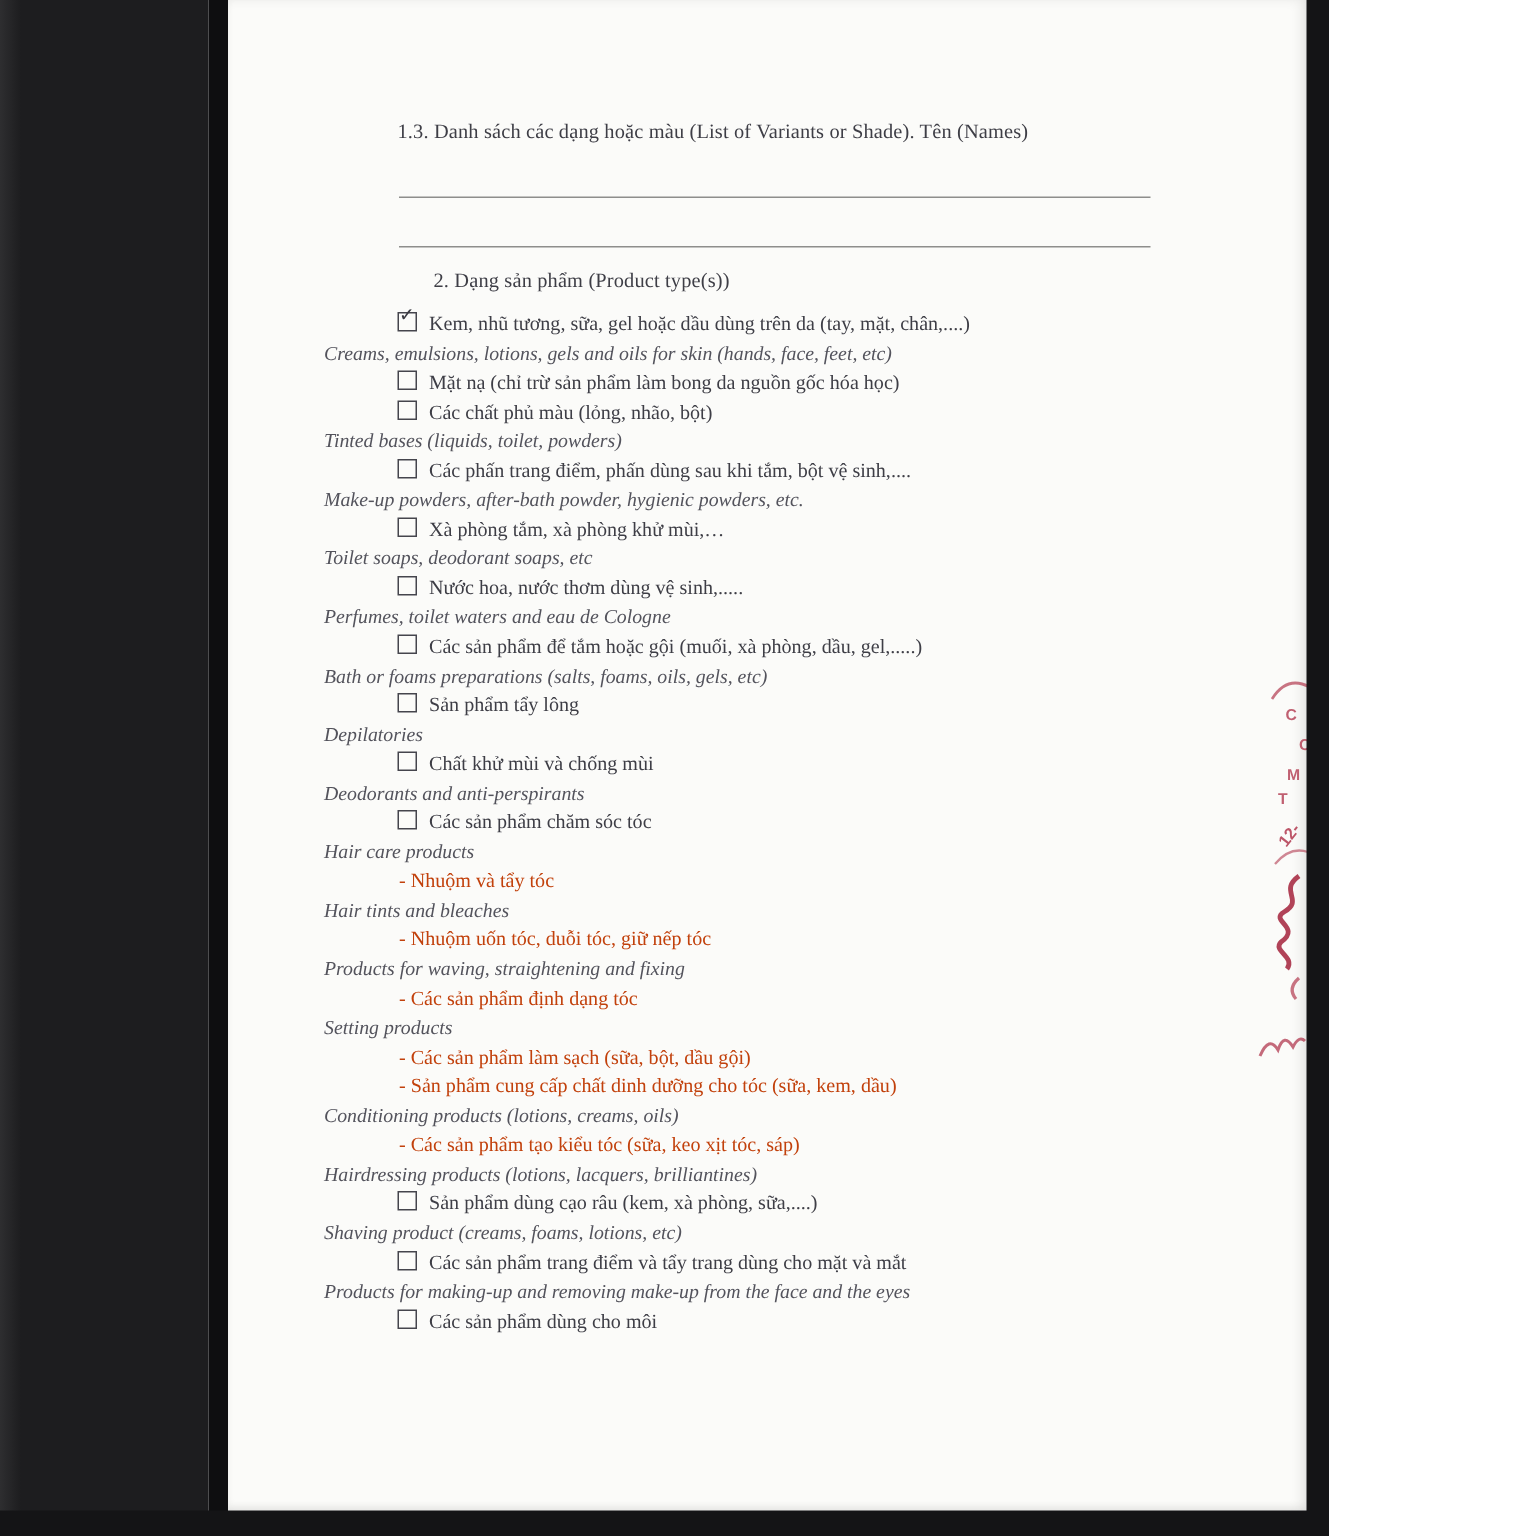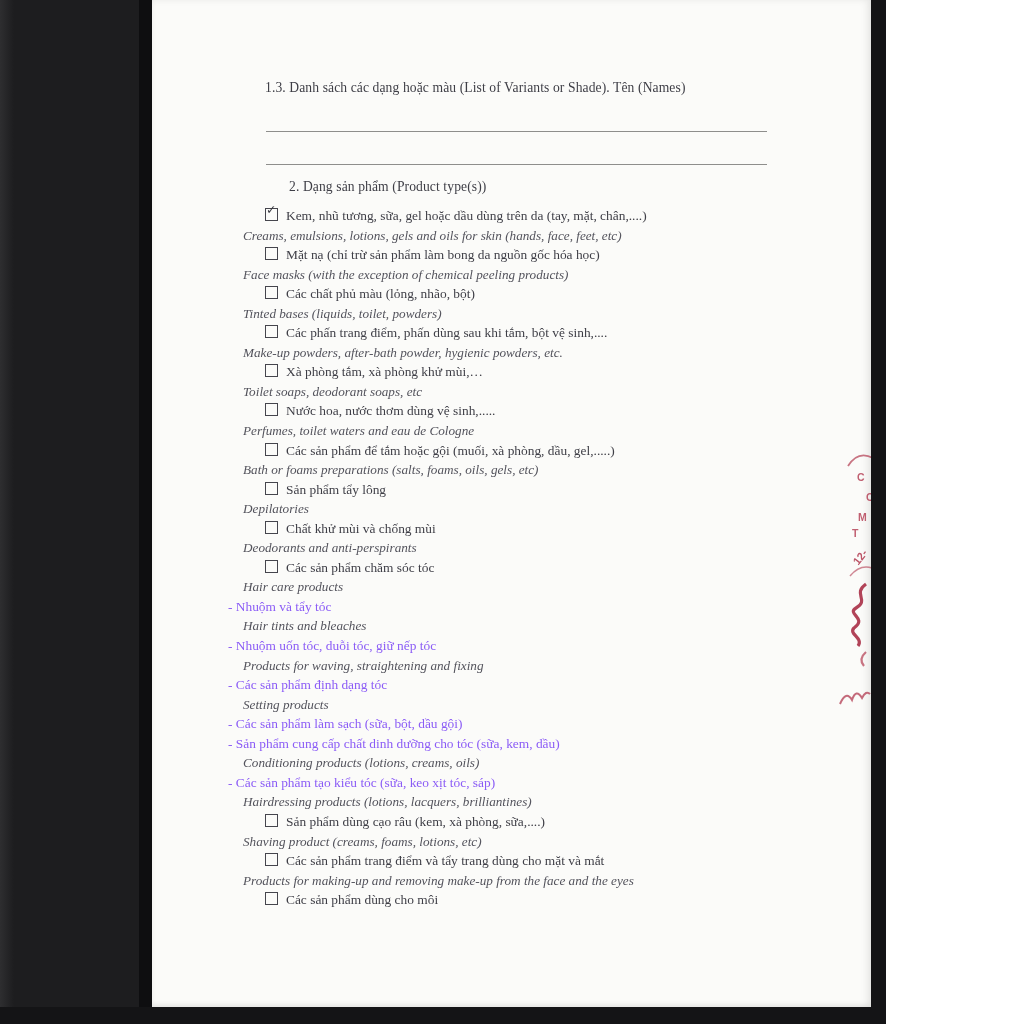--- a/index.html
+++ b/index.html
@@ -23,22 +23,22 @@
   #sec-variants{top:80px;}
   #sec-product-type{top:179px;margin-left:24px;}
   .blank-line{position:absolute;left:114px;width:501px;height:0;
     border-top:1.2px solid #8e8e8c;}
   #blank1{top:131px;}
   #blank2{top:164px;}
   
   #list{position:absolute;left:0;top:206px;width:719px;}
   .row{height:19.56px;line-height:19.56px;font-size:13.4px;white-space:nowrap;}
   .row.check{padding-left:113px;color:#3e3e46;}
-  .row.dash{padding-left:76px;color:#8b5cf6;}
-  .row.en{padding-left:91px;color:#53535c;font-style:italic;font-size:13.2px;}
+  .row.dash{padding-left:114px;color:#c2410c;}
+  .row.en{padding-left:64px;color:#53535c;font-style:italic;font-size:13.2px;}
   .cbx{display:inline-block;width:11px;height:11px;border:1.3px solid #45454d;
     vertical-align:-1px;margin-right:8px;position:relative;background:transparent;}
   .cbx .tick{position:absolute;left:0px;top:-5.5px;font-size:12.5px;line-height:11px;
     font-style:normal;color:#3a3a42;font-family:"DejaVu Sans",sans-serif;}
   
   .stamp{position:absolute;left:0;top:0;width:719px;height:1007px;pointer-events:none;}
   .stamp-letter{position:absolute;color:#b23a50;font-size:10.5px;font-weight:bold;
     font-family:"Liberation Sans",sans-serif;opacity:.8;}
   .stamp-num{position:absolute;color:#b23a50;font-size:11px;font-weight:bold;
     transform:rotate(-52deg);opacity:.85;font-family:"Liberation Sans",sans-serif;}
@@ -56,21 +56,20 @@
 
     <div class="blank-line" id="blank1"></div>
     <div class="blank-line" id="blank2"></div>
 
     <div class="heading" id="sec-product-type">2. Dạng sản phẩm (Product type(s))</div>
 
     <div id="list">
         <div class="row check"><span class="cbx"><span class="tick">✓</span></span><span>Kem, nhũ tương, sữa, gel hoặc dầu dùng trên da (tay, mặt, chân,....)</span></div>
         <div class="row en"><span>Creams, emulsions, lotions, gels and oils for skin (hands, face, feet, etc)</span></div>
         <div class="row check"><span class="cbx"></span><span>Mặt nạ (chỉ trừ sản phẩm làm bong da nguồn gốc hóa học)</span></div>
-        <div class="row en"><span>Face masks (with the exception of chemical peeling products)</span></div>
         <div class="row check"><span class="cbx"></span><span>Các chất phủ màu (lỏng, nhão, bột)</span></div>
         <div class="row en"><span>Tinted bases (liquids, toilet, powders)</span></div>
         <div class="row check"><span class="cbx"></span><span>Các phấn trang điểm, phấn dùng sau khi tắm, bột vệ sinh,....</span></div>
         <div class="row en"><span>Make-up powders, after-bath powder, hygienic powders, etc.</span></div>
         <div class="row check"><span class="cbx"></span><span>Xà phòng tắm, xà phòng khử mùi,…</span></div>
         <div class="row en"><span>Toilet soaps, deodorant soaps, etc</span></div>
         <div class="row check"><span class="cbx"></span><span>Nước hoa, nước thơm dùng vệ sinh,.....</span></div>
         <div class="row en"><span>Perfumes, toilet waters and eau de Cologne</span></div>
         <div class="row check"><span class="cbx"></span><span>Các sản phẩm để tắm hoặc gội (muối, xà phòng, dầu, gel,.....)</span></div>
         <div class="row en"><span>Bath or foams preparations (salts, foams, oils, gels, etc)</span></div>

